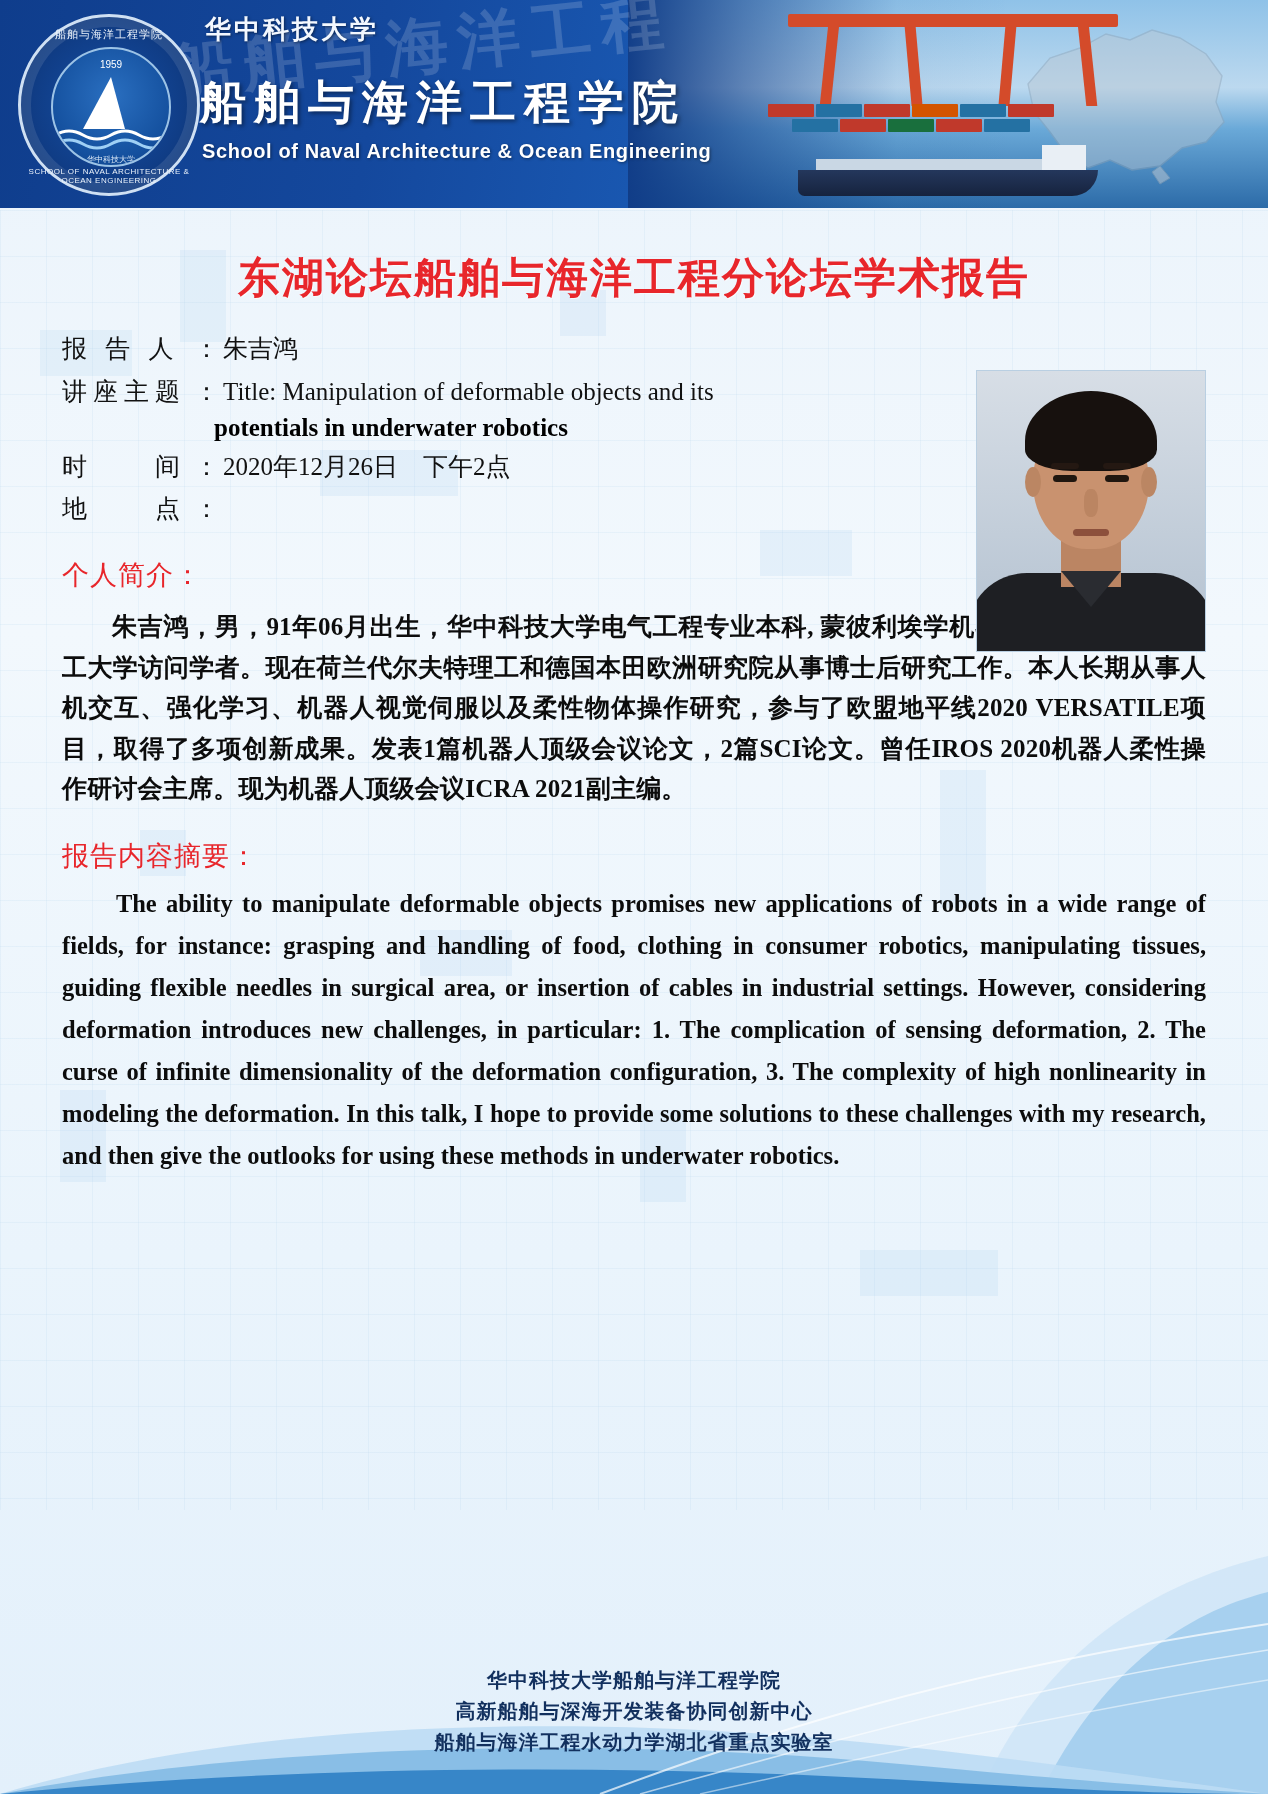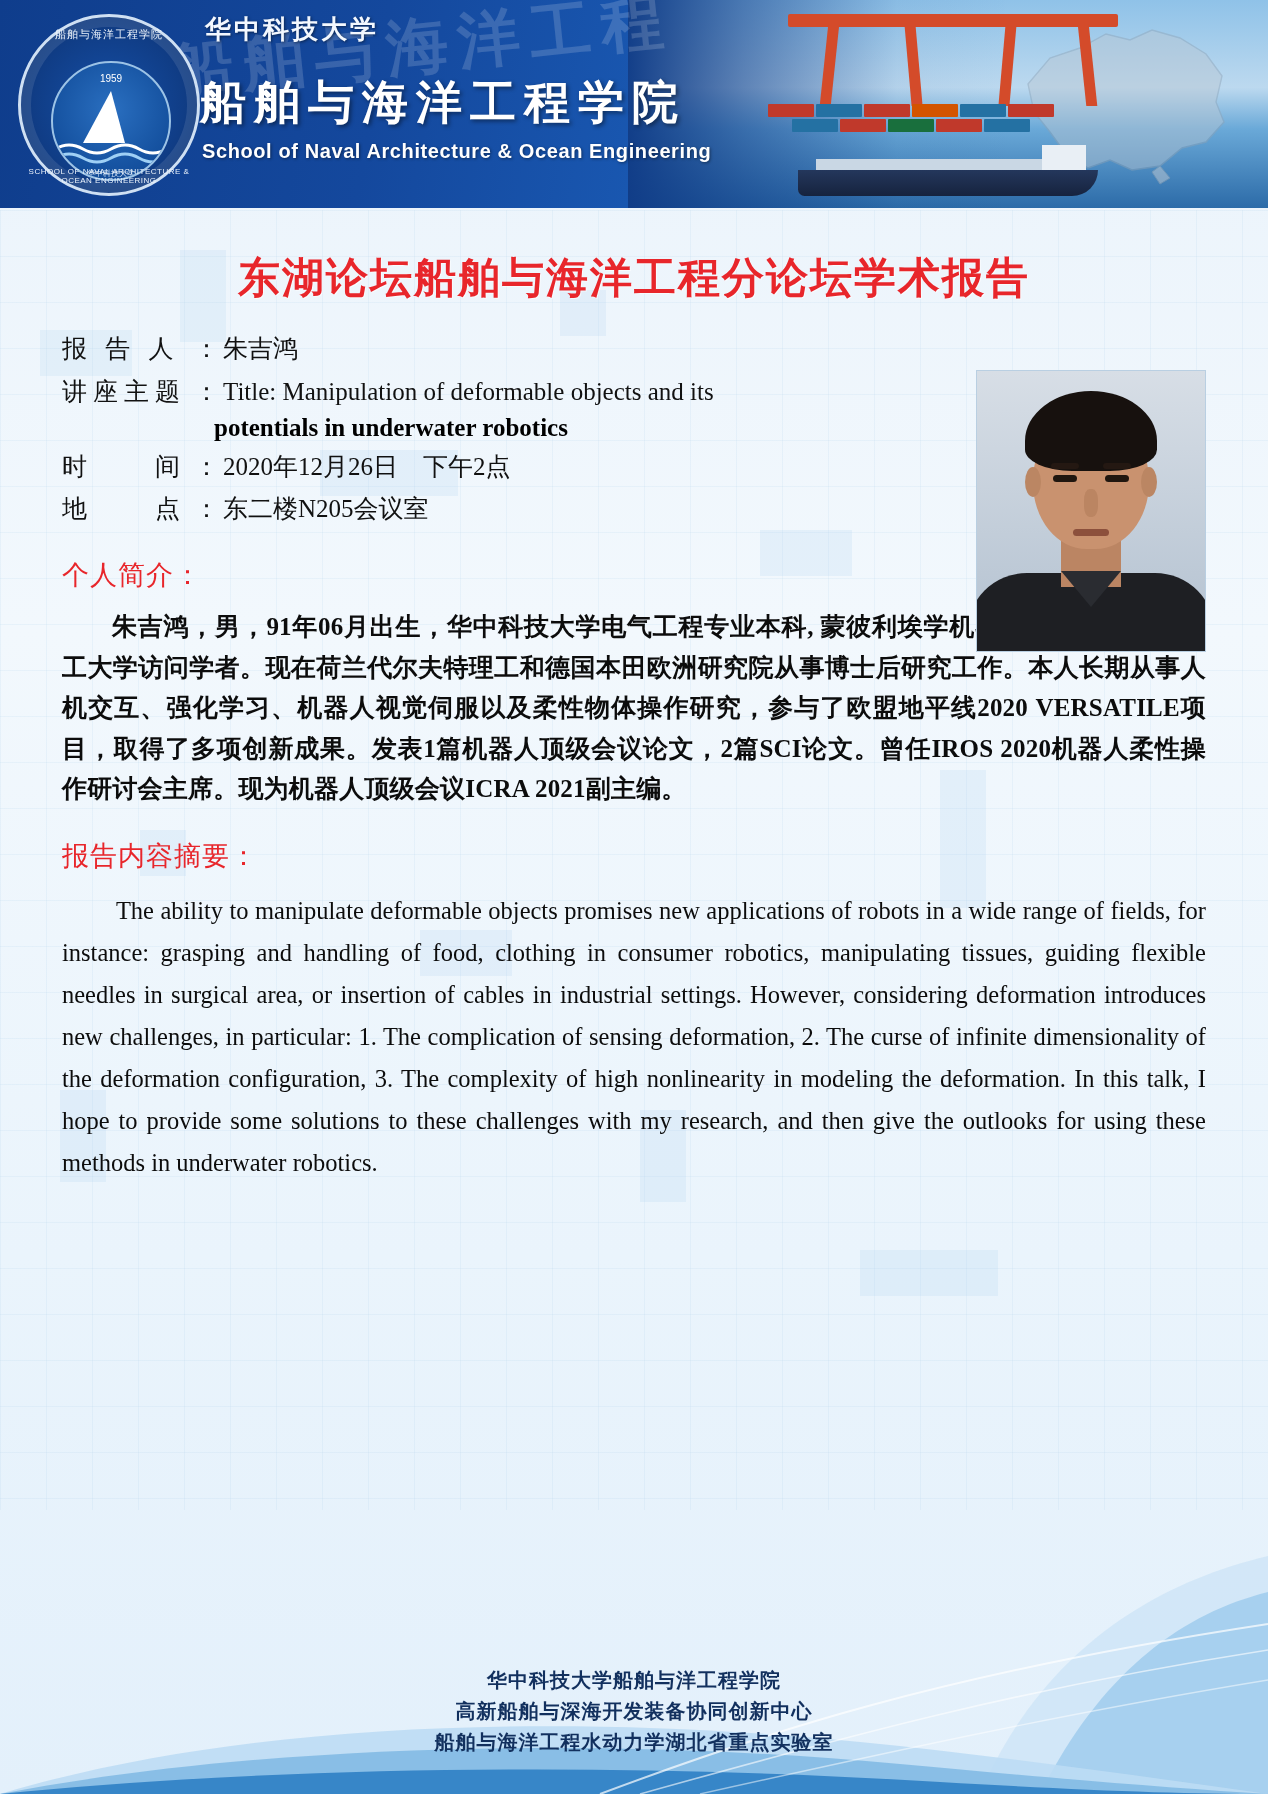--- a/index.html
+++ b/index.html
@@ -132,21 +132,21 @@
   .logo .ring-text-top, .logo .ring-text-bottom {
     position: absolute; left: 0; width: 176px;
     text-align: center;
     color: #eaf2fb;
     font-family: "Liberation Sans", sans-serif;
   }
   .logo .ring-text-top { top: 10px; font-size: 11px; letter-spacing: 1px; }
   .logo .ring-text-bottom { bottom: 8px; font-size: 8px; letter-spacing: 0.5px; }
   .logo .inner {
     position: absolute;
-    left: 30px; top: 44px;
+    left: 30px; top: 30px;
     width: 116px; height: 116px;
     border-radius: 50%;
     background: radial-gradient(circle at 50% 40%, #2a6fc0 0%, #14509e 70%, #0e3b80 100%);
     border: 2px solid #9cc3e6;
     overflow: hidden;
   }
   .logo .year {
     position: absolute; left: 0; top: 10px; width: 116px;
     text-align: center; color: #ffffff; font-size: 10px;
     font-family: "Liberation Sans", sans-serif;
@@ -357,25 +357,25 @@
     margin-top: 14px;
     font-size: 25px;
     line-height: 1.62;
     color: #0c0c0c;
     font-weight: bold;
     text-align: justify;
     text-indent: 2em;
     letter-spacing: 0.2px;
   }
   .para-en {
-    margin-top: 16px;
+    margin-top: 9px;
     font-size: 24.5px;
     line-height: 1.72;
     color: #0c0c0c;
-    font-weight: normal;
+    font-weight: bold;
     text-align: justify;
     text-indent: 2.2em;
     font-family: "Liberation Serif", serif;
   }
 
   
   .footer-waves {
     position: absolute;
     left: 0; bottom: 0;
     width: 1268px; height: 470px;
@@ -515,21 +515,20 @@
 
       <div class="info-row">
         <div class="info-label">时　　间</div>
         <div class="info-colon">：</div>
         <div class="info-value">2020年12月26日　下午2点</div>
       </div>
 
       <div class="info-row">
         <div class="info-label">地　　点</div>
         <div class="info-colon">：</div>
-        <div class="info-value">东二楼N205会议室</div>
       </div>
 
     </div>
 
     <div class="section-title">个人简介：</div>
     <div class="para-cn">朱吉鸿，男，91年06月出生，华中科技大学电气工程专业本科, 蒙彼利埃学机器人学博士，香港理工大学访问学者。现在荷兰代尔夫特理工和德国本田欧洲研究院从事博士后研究工作。本人长期从事人机交互、强化学习、机器人视觉伺服以及柔性物体操作研究，参与了欧盟地平线2020 VERSATILE项目，取得了多项创新成果。发表1篇机器人顶级会议论文，2篇SCI论文。曾任IROS 2020机器人柔性操作研讨会主席。现为机器人顶级会议ICRA 2021副主编。</div>
 
     <div class="section-title">报告内容摘要：</div>
     <div class="para-en">The ability to manipulate deformable objects promises new applications of robots in a wide range of fields, for instance: grasping and handling of food, clothing in consumer robotics, manipulating tissues, guiding flexible needles in surgical area, or insertion of cables in industrial settings. However, considering deformation introduces new challenges, in particular: 1. The complication of sensing deformation, 2. The curse of infinite dimensionality of the deformation configuration, 3. The complexity of high nonlinearity in modeling the deformation. In this talk, I hope to provide some solutions to these challenges with my research, and then give the outlooks for using these methods in underwater robotics.</div>
 

